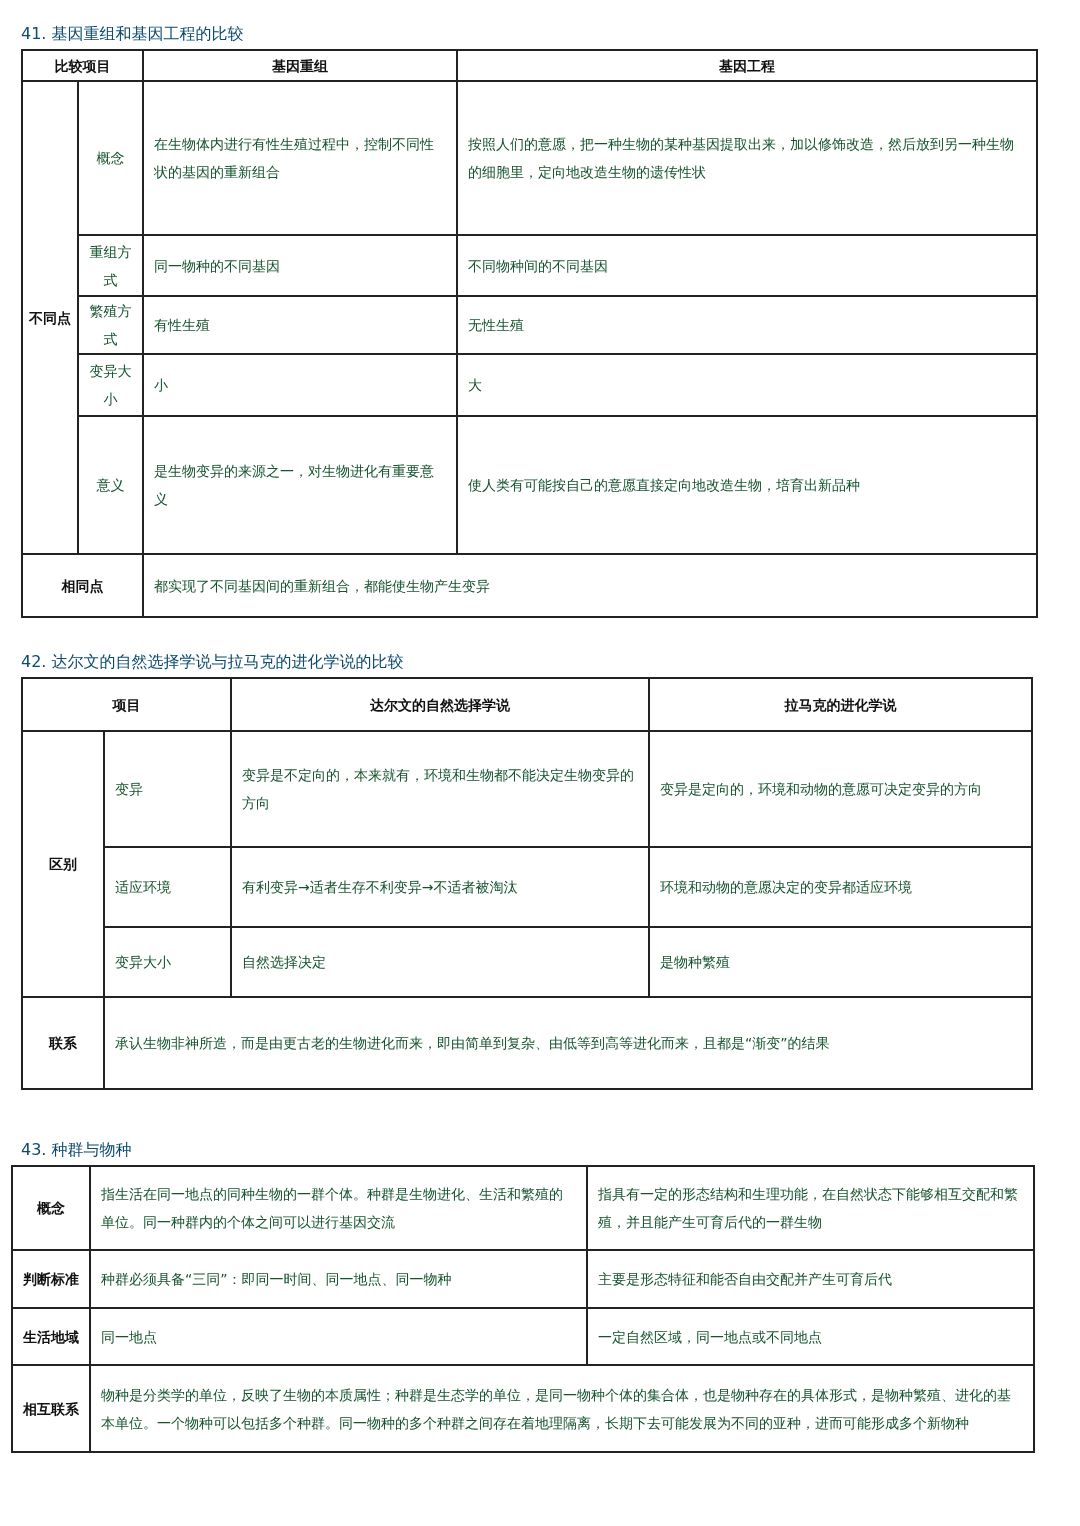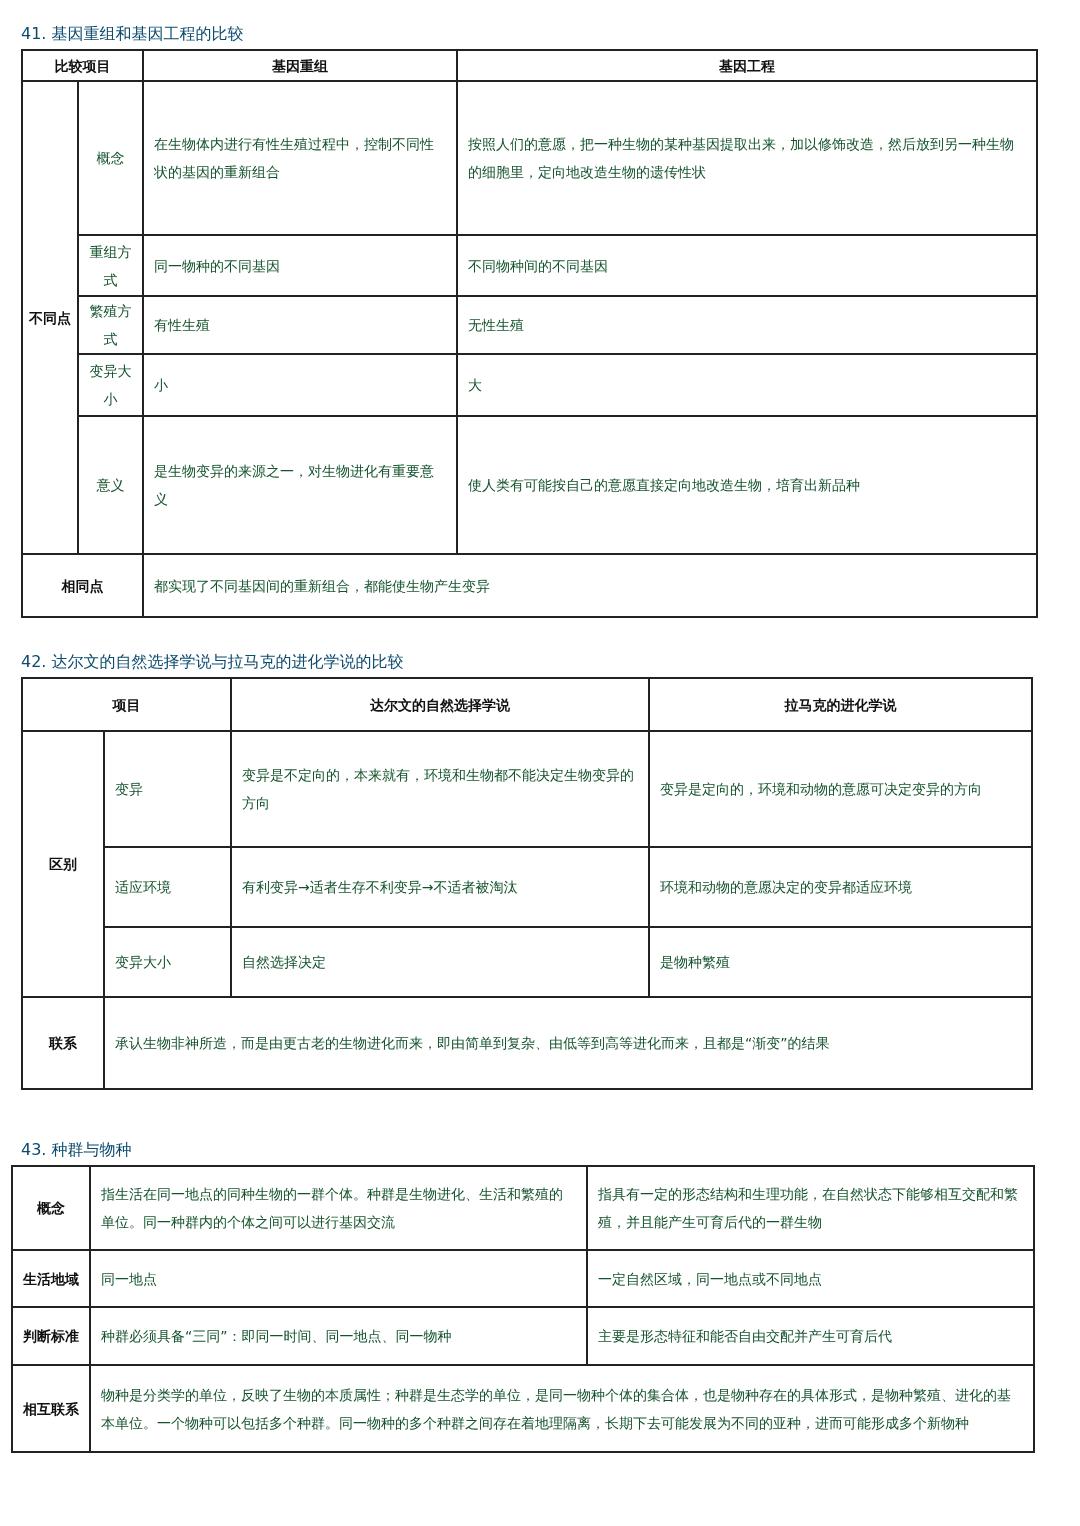--- a/index.html
+++ b/index.html
@@ -104,28 +104,28 @@
       <col style="width:78px">
       <col style="width:497px">
       <col style="width:447px">
     </colgroup>
   <tbody>
   <tr style="height:84px">
     <td class="b">概念</td>
     <td>指生活在同一地点的同种生物的一群个体。种群是生物进化、生活和繁殖的单位。同一种群内的个体之间可以进行基因交流</td>
     <td>指具有一定的形态结构和生理功能，在自然状态下能够相互交配和繁殖，并且能产生可育后代的一群生物</td>
   </tr>
+  <tr style="height:58px">
+    <td class="b" style="padding:0 8px">判断标准</td>
+    <td>种群必须具备“三同”：即同一时间、同一地点、同一物种</td>
+    <td>主要是形态特征和能否自由交配并产生可育后代</td>
+  </tr>
   <tr style="height:57px">
     <td class="b" style="padding:0 8px">生活地域</td>
     <td class="c">同一地点</td>
     <td>一定自然区域，同一地点或不同地点</td>
-  </tr>
-  <tr style="height:58px">
-    <td class="b" style="padding:0 8px">判断标准</td>
-    <td>种群必须具备“三同”：即同一时间、同一地点、同一物种</td>
-    <td>主要是形态特征和能否自由交配并产生可育后代</td>
   </tr>
   <tr style="height:87px">
     <td class="b" style="padding:0 4px">相互联系</td>
     <td colspan="2">物种是分类学的单位，反映了生物的本质属性；种群是生态学的单位，是同一物种个体的集合体，也是物种存在的具体形式，是物种繁殖、进化的基本单位。一个物种可以包括多个种群。同一物种的多个种群之间存在着地理隔离，长期下去可能发展为不同的亚种，进而可能形成多个新物种</td>
   </tr>
 </tbody>
   </table>
 
 </body></html>

